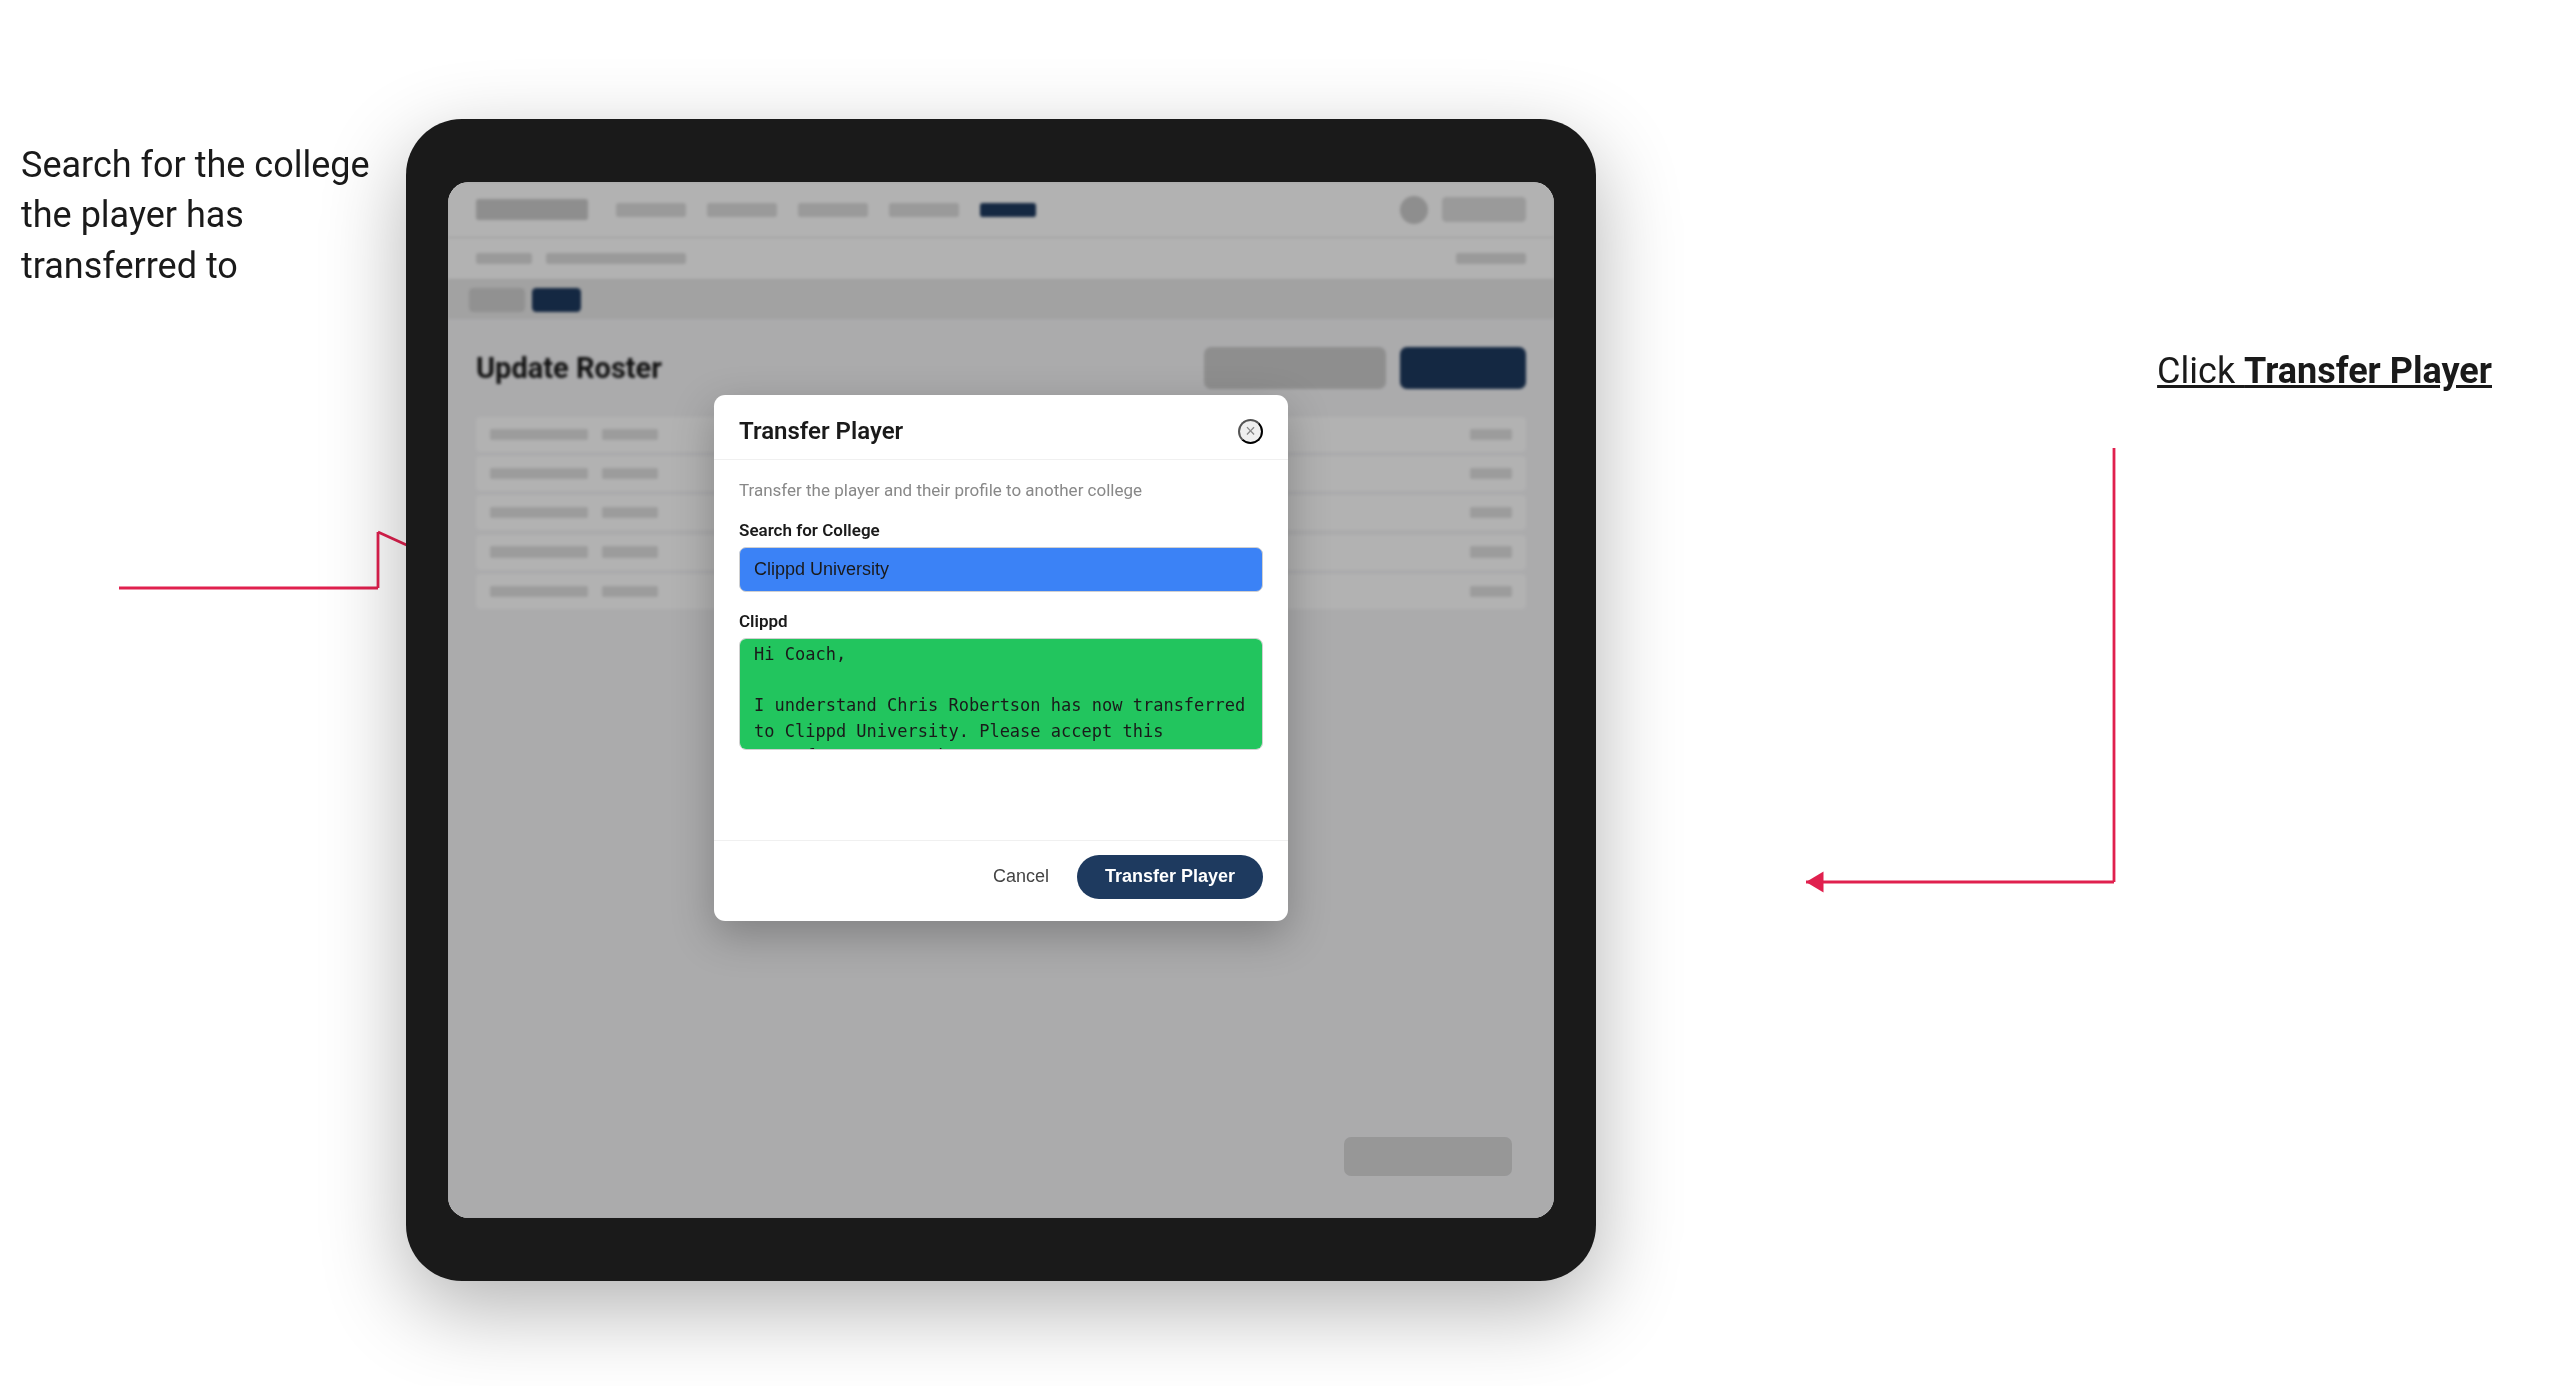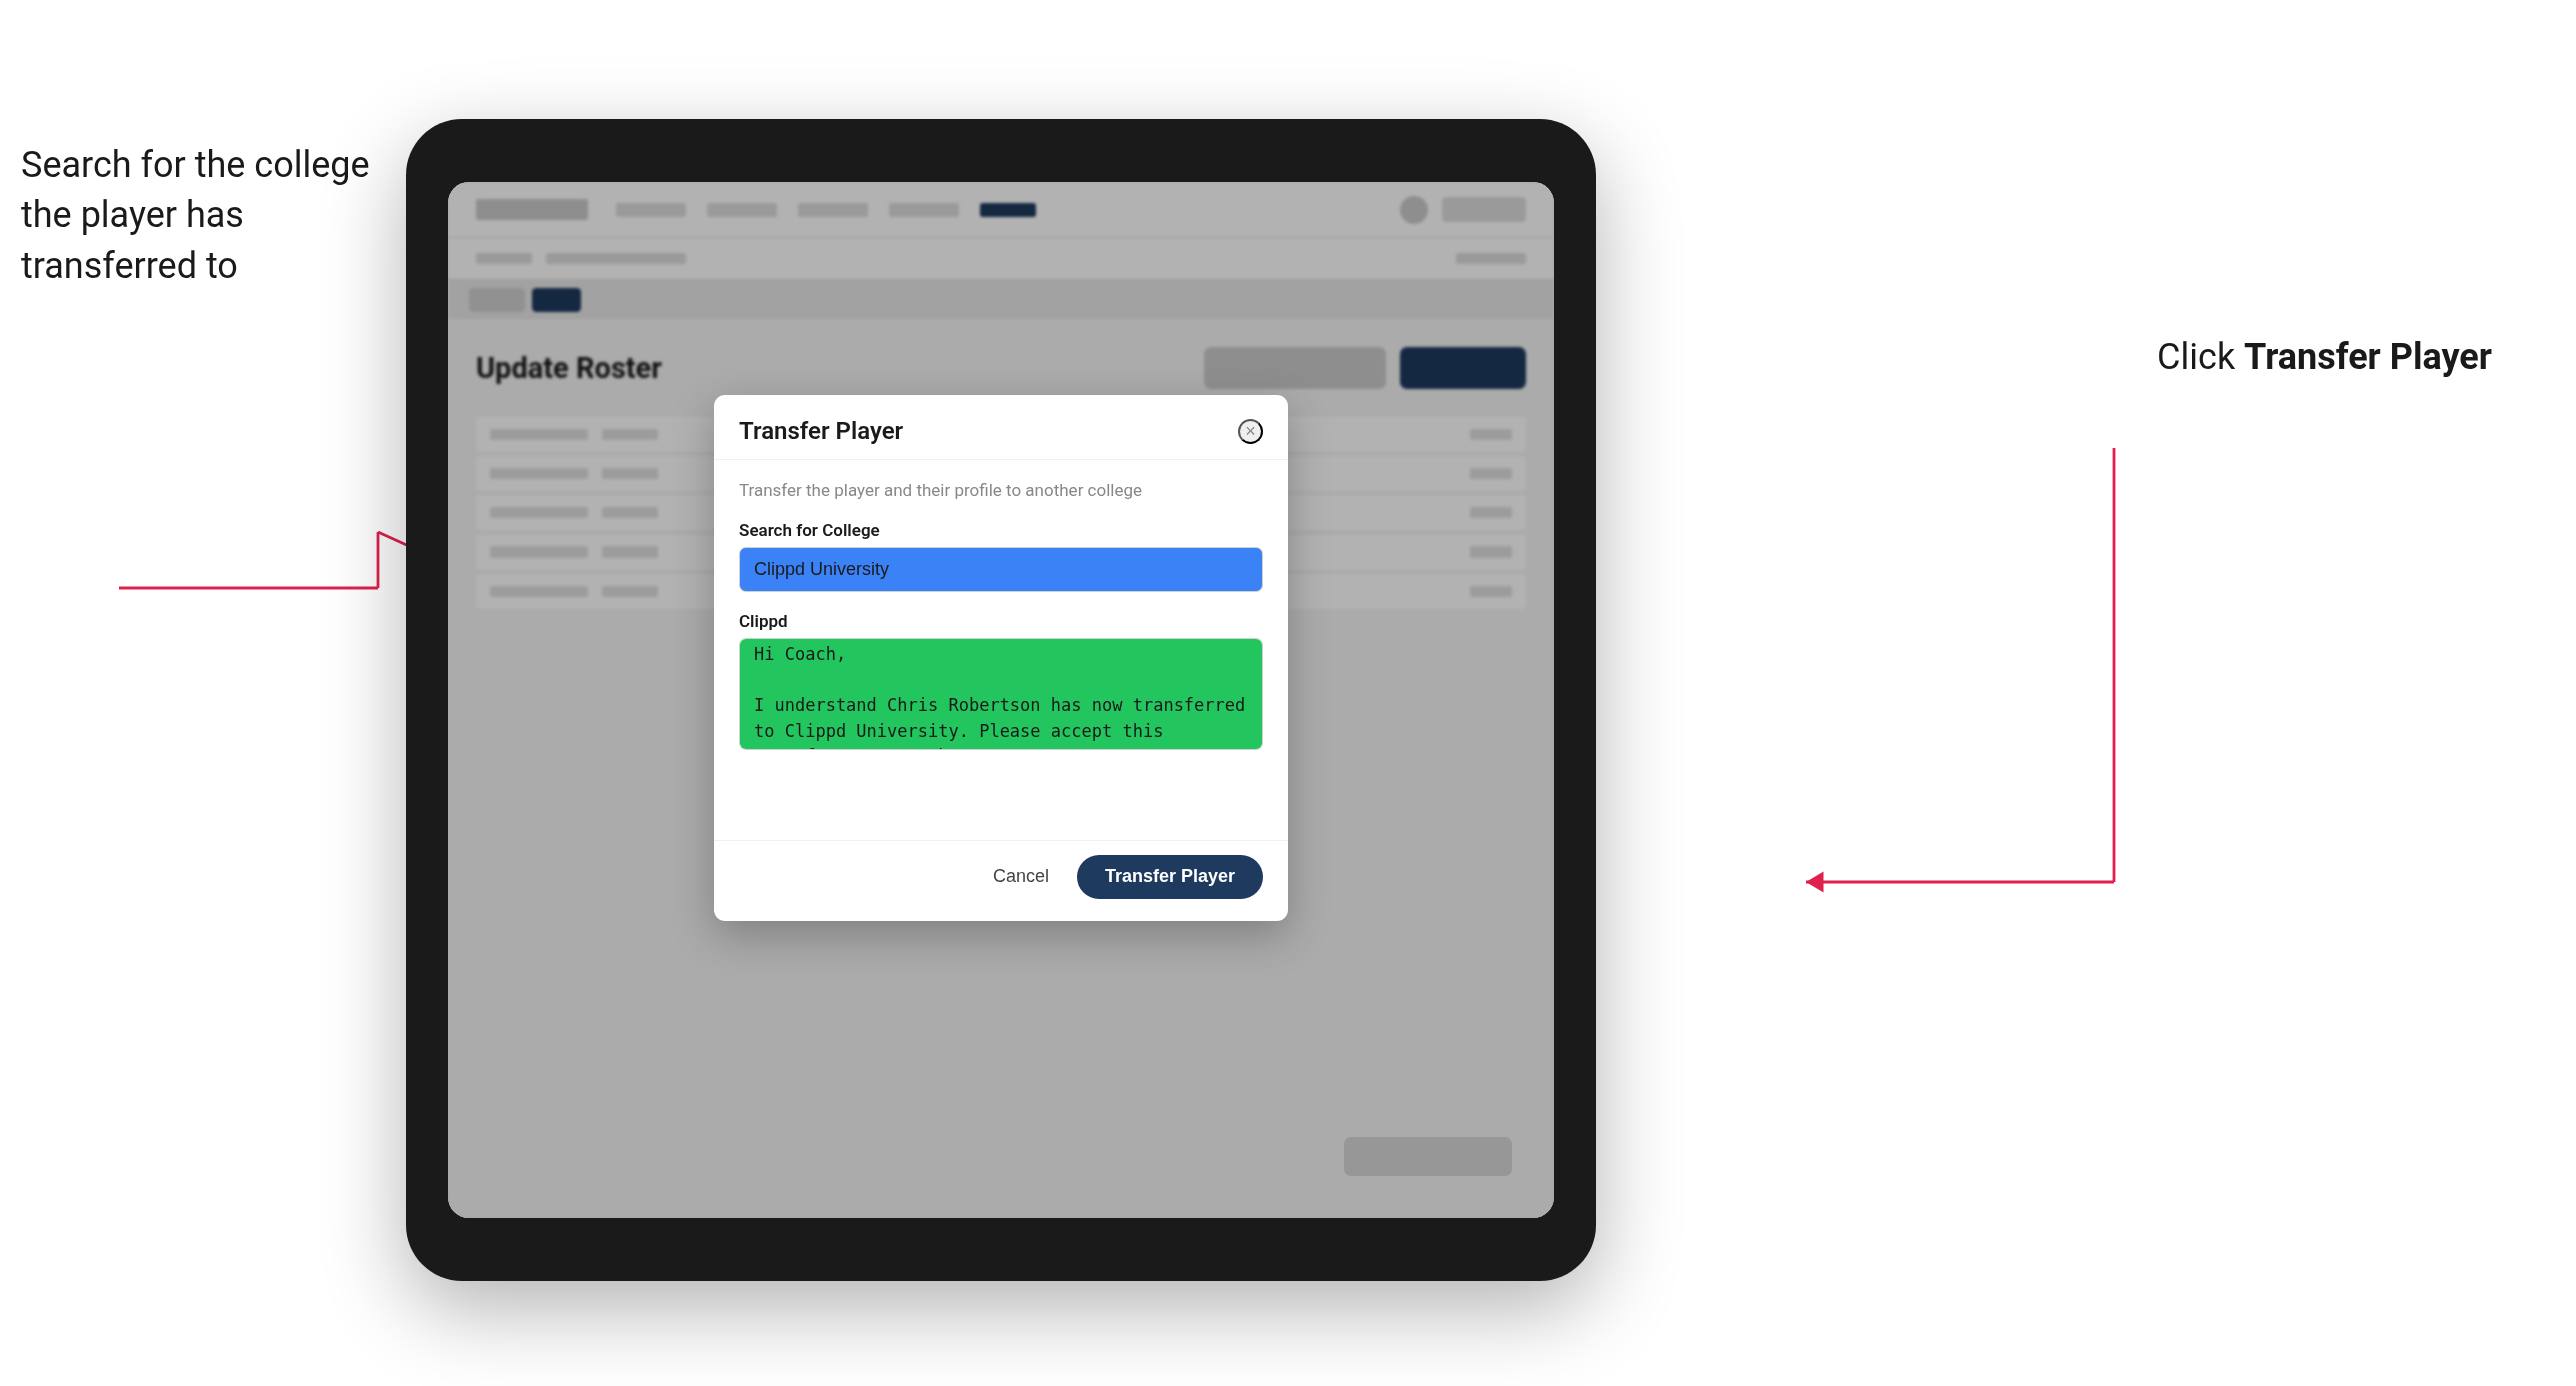--- a/index.html
+++ b/index.html
@@ -24,23 +24,24 @@
       max-width: 364px;
     }
 
     .annotation-left .block1 {
     }
 
     
     .annotation-right {
       position: absolute;
       right: 84px;
-      top: 336px;
+      top: 350px;
       font-size: 36px;
       color: #1a1a1a;
+      text-decoration: underline;
     }
 
     .annotation-right strong {
       font-weight: 700;
     }
 
     
     .tablet {
       position: absolute;
       left: 406px;

